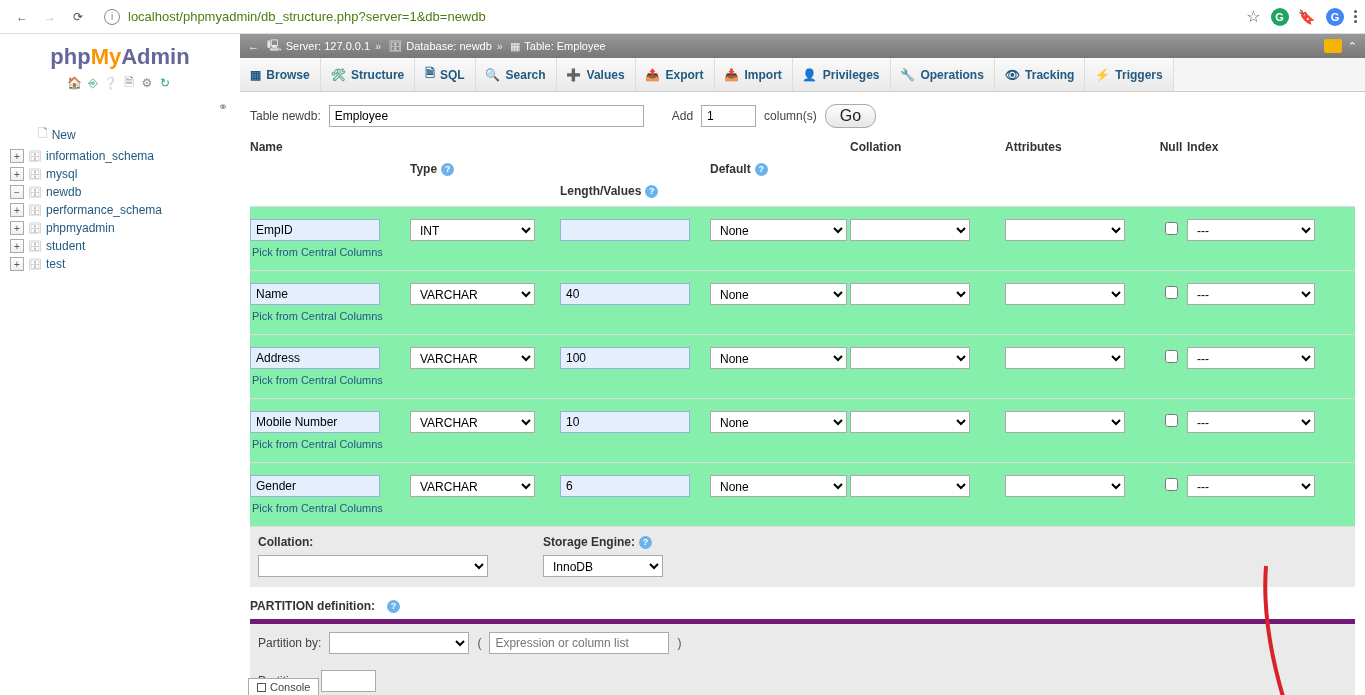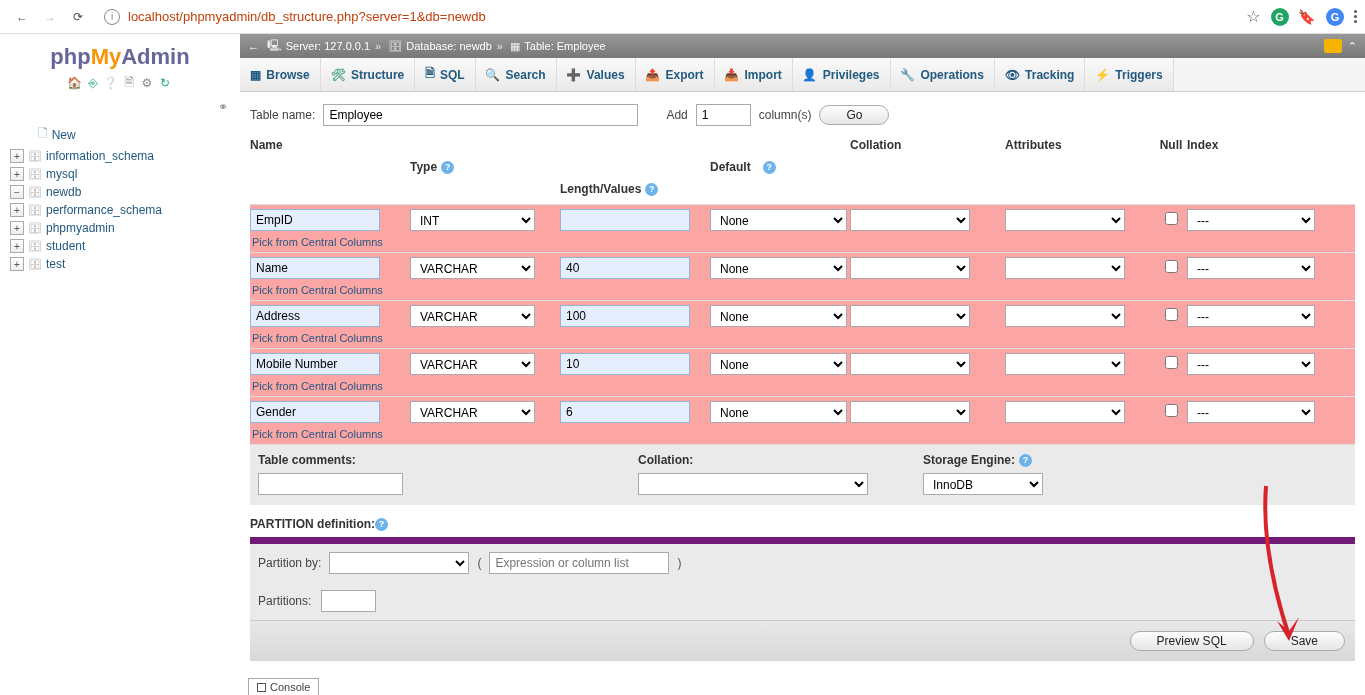--- a/index.html
+++ b/index.html
@@ -4,21 +4,21 @@
 <style>
 * { box-sizing: border-box; margin: 0; padding: 0; font-family: sans-serif; }
 body { font-size: 12px; color: #444; background: #fff; overflow: hidden; }
 
 
 .browser-bar { height: 34px; display: flex; align-items: center; padding: 0 8px; border-bottom: 1px solid #ddd; background: #fff; }
 .browser-bar .nav-btn { width: 24px; height: 24px; display: inline-flex; align-items: center; justify-content: center; color: #555; cursor: pointer; margin: 0 2px; }
 .browser-bar .nav-btn.disabled { color: #bbb; }
 .url-area { flex: 1; display: flex; align-items: center; padding: 0 6px; margin: 0 6px; }
 .url-area .info-icon { width: 16px; height: 16px; border-radius: 50%; border: 1px solid #888; color: #888; display: inline-flex; align-items: center; justify-content: center; font-size: 10px; margin-right: 8px; }
-.url-area .url-text { color: #c2410c; font-size: 13px; }
+.url-area .url-text { color: #4d7c0f; font-size: 13px; }
 .browser-bar .right-icons { display: flex; align-items: center; gap: 10px; margin-left: auto; }
 .star { color: #555; font-size: 16px; }
 .circ { width: 18px; height: 18px; border-radius: 50%; display: inline-flex; align-items: center; justify-content: center; font-size: 11px; font-weight: bold; color: #fff; }
 .circ.green { background: #1fa463; }
 .circ.blue { background: #4285f4; }
 .tag-icon { display: inline-flex; align-items: center; justify-content: center; color: #4285f4; font-size: 14px; }
 .menu-dots { display: flex; flex-direction: column; gap: 2px; cursor: pointer; }
 .menu-dots span { width: 3px; height: 3px; background: #555; border-radius: 50%; }
 
 .app { display: flex; height: calc(695px - 34px); }
@@ -55,34 +55,34 @@
 
 .content { padding: 8px 10px; overflow-y: auto; flex: 1; background: #fff; position: relative; }
 
 .table-name-row { display: flex; align-items: center; gap: 8px; padding: 4px 0 10px; }
 .table-name-row label { color: #444; }
 input[type=text], select {
   border: 1px solid #aaa; padding: 3px 5px; font-size: 12px; background: #fff; height: 22px;
 }
 .table-name-row input.tn { width: 315px; background: #fff; }
 .table-name-row input.addn { width: 55px; }
-.go-btn, .btn { background: linear-gradient(#fdfdfd,#e6e6e6); border: 1px solid #aaa; border-radius: 11px; padding: 2px 26px; cursor: pointer; font-size: 12px; color: #222; }
+.go-btn, .btn { background: linear-gradient(#fdfdfd,#e6e6e6); border: 1px solid #aaa; border-radius: 11px; padding: 2px 14px; cursor: pointer; font-size: 16px; color: #222; }
 
 .cols-header { display: flex; padding: 2px 0 8px; font-weight: bold; color: #333; font-size: 12px; }
 .col-name { width: 160px; }
 .col-type { width: 150px; display: flex; align-items: center; gap: 4px; }
 .col-len { width: 150px; display: flex; align-items: center; gap: 4px; margin-top: 44px; }
-.col-def { width: 140px; display: flex; align-items: center; gap: 12px; }
+.col-def { width: 140px; display: flex; align-items: center; gap: 4px; }
 .col-coll { width: 155px; }
 .col-attr { width: 150px; }
 .col-null { width: 32px; text-align: center; }
 .col-index { width: 135px; }
 .help { width: 13px; height: 13px; border-radius: 50%; background: #6cb2eb; color: #fff; font-size: 9px; display: inline-flex; align-items: center; justify-content: center; }
 
-.col-row-wrap { background: #fca5a5; padding: 4px 0; border-top: 1px solid #ddd; }
+.col-row-wrap { background: #86efac; padding: 12px 0; border-top: 1px solid #ddd; }
 .col-row { display: flex; align-items: center; padding: 0 0 2px; }
 .col-row input.name { width: 130px; background: #e4eefc; border: 1px solid #94b3d7; }
 .col-row select, .col-row input.len, .col-row .sel { height: 22px; }
 .col-row .c-name { width: 160px; }
 .col-row .c-type { width: 150px; }
 .col-row .c-len { width: 150px; }
 .col-row .c-def { width: 140px; }
 .col-row .c-coll { width: 155px; }
 .col-row .c-attr { width: 150px; }
 .col-row .c-null { width: 32px; text-align: center; }
@@ -99,22 +99,22 @@
 .bo-row1 { display: flex; gap: 0; }
 .bo-col { display: flex; flex-direction: column; gap: 6px; }
 .bo-col.comments { width: 380px; }
 .bo-col.collation { width: 285px; }
 .bo-col.engine { width: 200px; }
 .bo-label { font-weight: bold; color: #333; display: flex; align-items: center; gap: 4px; }
 .bo-col input, .bo-col select { width: 230px; }
 .bo-col.comments input { width: 145px; }
 .bo-col.engine select { width: 120px; }
 
-.partition-hdr { font-weight: bold; color: #333; padding: 12px 0 6px; display: flex; align-items: center; gap: 0; }
-.partition-row { background: #eaeaea; padding: 8px; border-top: 7px solid #701a75; display: flex; align-items: center; gap: 8px; }
+.partition-hdr { font-weight: bold; color: #333; padding: 12px 0 6px; display: flex; align-items: center; gap: 12px; }
+.partition-row { background: #eaeaea; padding: 8px; border-top: 5px solid #701a75; display: flex; align-items: center; gap: 8px; }
 .partition-row select.pby { width: 140px; }
 .partition-row input.expr { width: 180px; }
 .partition-row .paren { color: #555; }
 .partitions-row { background: #eaeaea; padding: 8px; display: flex; align-items: center; gap: 10px; }
 .partitions-row input { width: 55px; }
 
 .save-row { background: linear-gradient(#e8e8e8,#d8d8d8); padding: 10px; display: flex; justify-content: flex-end; gap: 10px; border-top: 1px solid #c8c8c8; position: relative; }
 
 .arrow { position: absolute; right: 44px; top: -140px; pointer-events: none; }
 
@@ -267,21 +267,21 @@
         </div>
     <div class="tab">
           <span style="color:#888">⚡</span>
           <span>Triggers</span>
         </div>
   </div>
 
   <div class="content">
 
     <div class="table-name-row">
-      <label>Table name:</label>
+      <label>Table newdb:</label>
       <input class="tn" type="text" value="Employee" style="">
       <span style="width:12px"></span>
       <label>Add</label>
       <input class="addn" type="text" value="1" style="">
       <label>column(s)</label>
       <button class="go-btn">Go</button>
     </div>
 
     <div class="cols-header">
       <div class="col-name">Name</div>
@@ -366,24 +366,20 @@
               <div class="c-attr"><select class="attr"><option></option></select></div>
               <div class="c-null"><input type="checkbox" style=""></div>
               <div class="c-index"><select class="idx"><option>---</option></select></div>
             </div>
             <div class="pick-link">Pick from Central Columns</div>
           </div>
         </div>
 
     <div class="bottom-opts">
       <div class="bo-row1">
-        <div class="bo-col comments">
-          <span class="bo-label">Table comments:</span>
-          <input type="text" style="">
-        </div>
         <div class="bo-col collation">
           <span class="bo-label">Collation:</span>
           <select><option></option></select>
         </div>
         <div class="bo-col engine">
           <span class="bo-label">
                 <span>Storage Engine:</span>
                 <span class="help">?</span>
               </span>
           <select><option>InnoDB</option></select>

